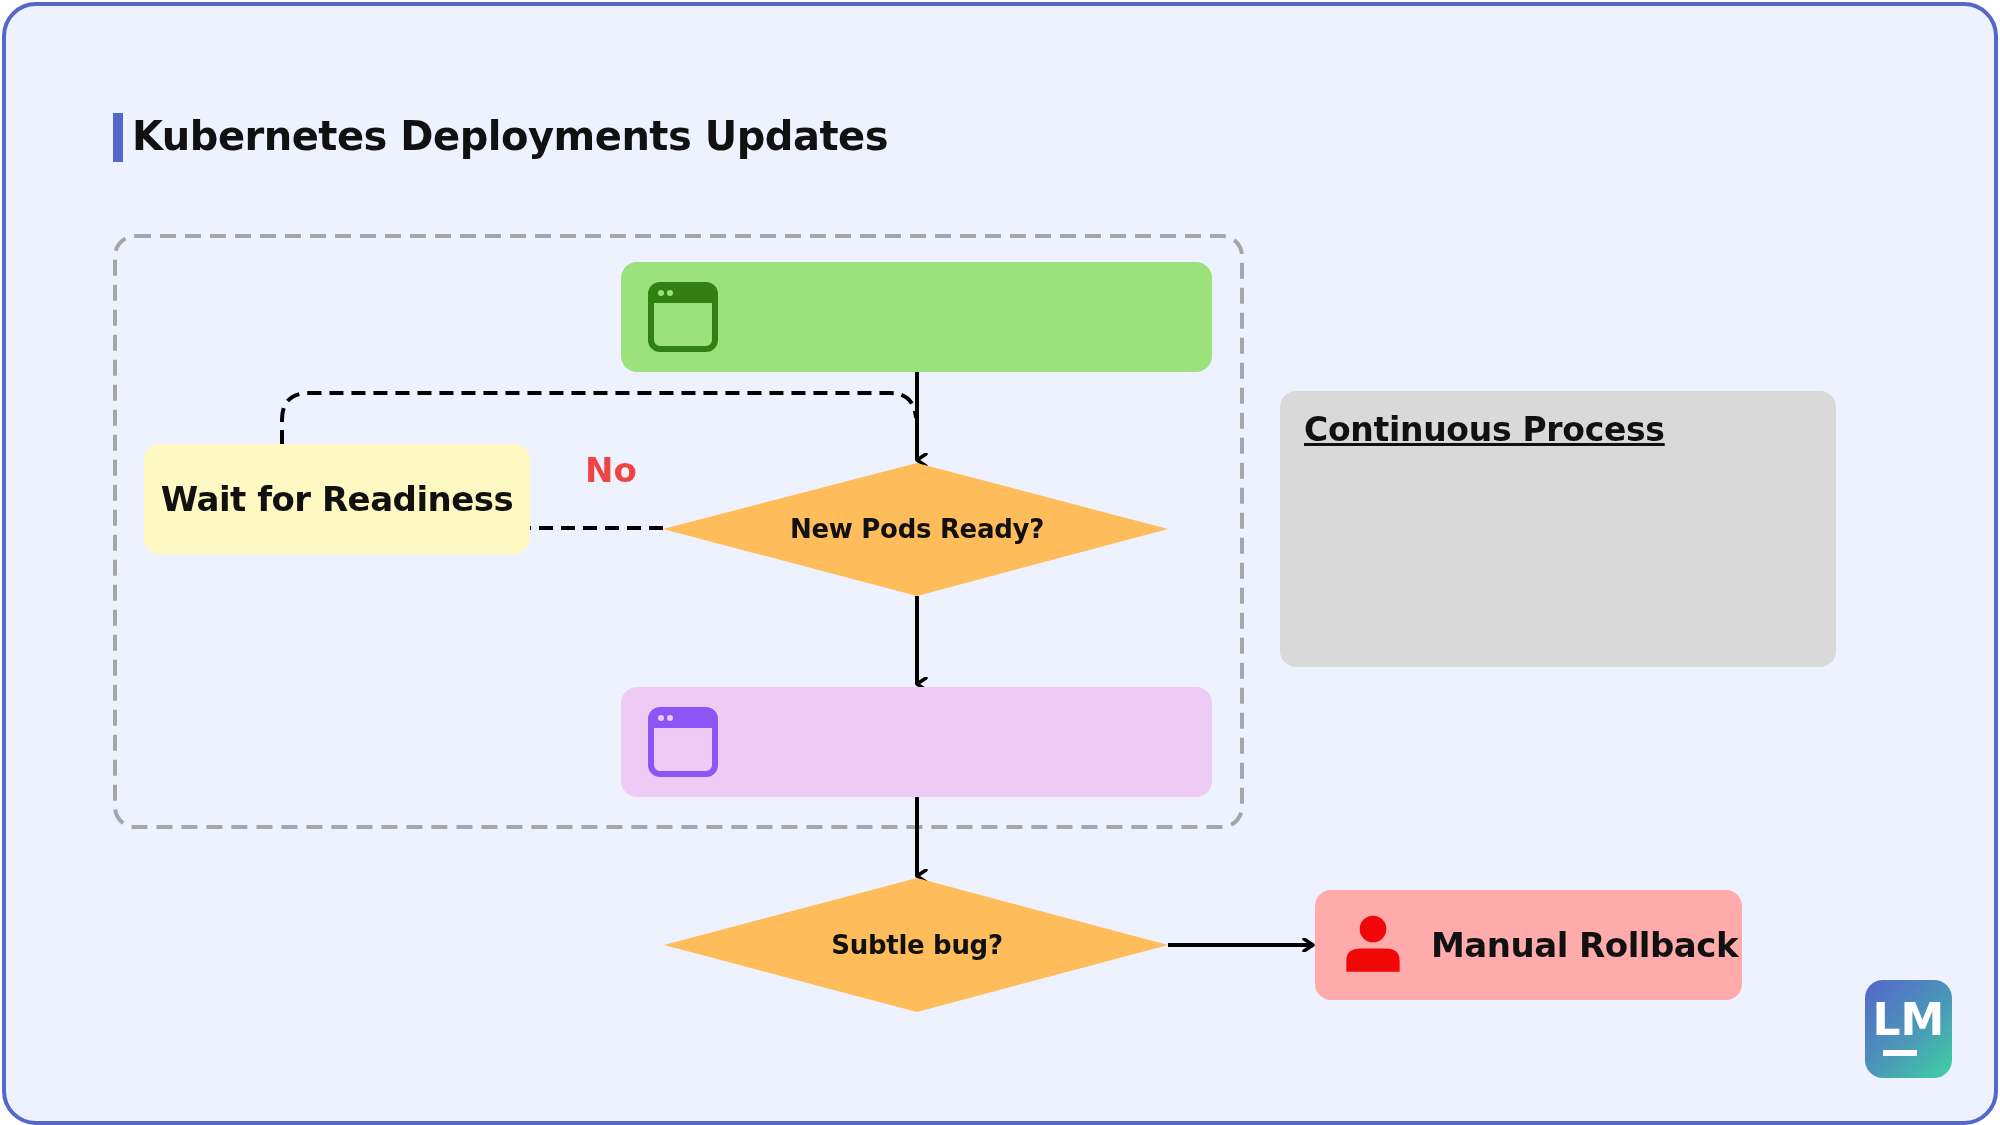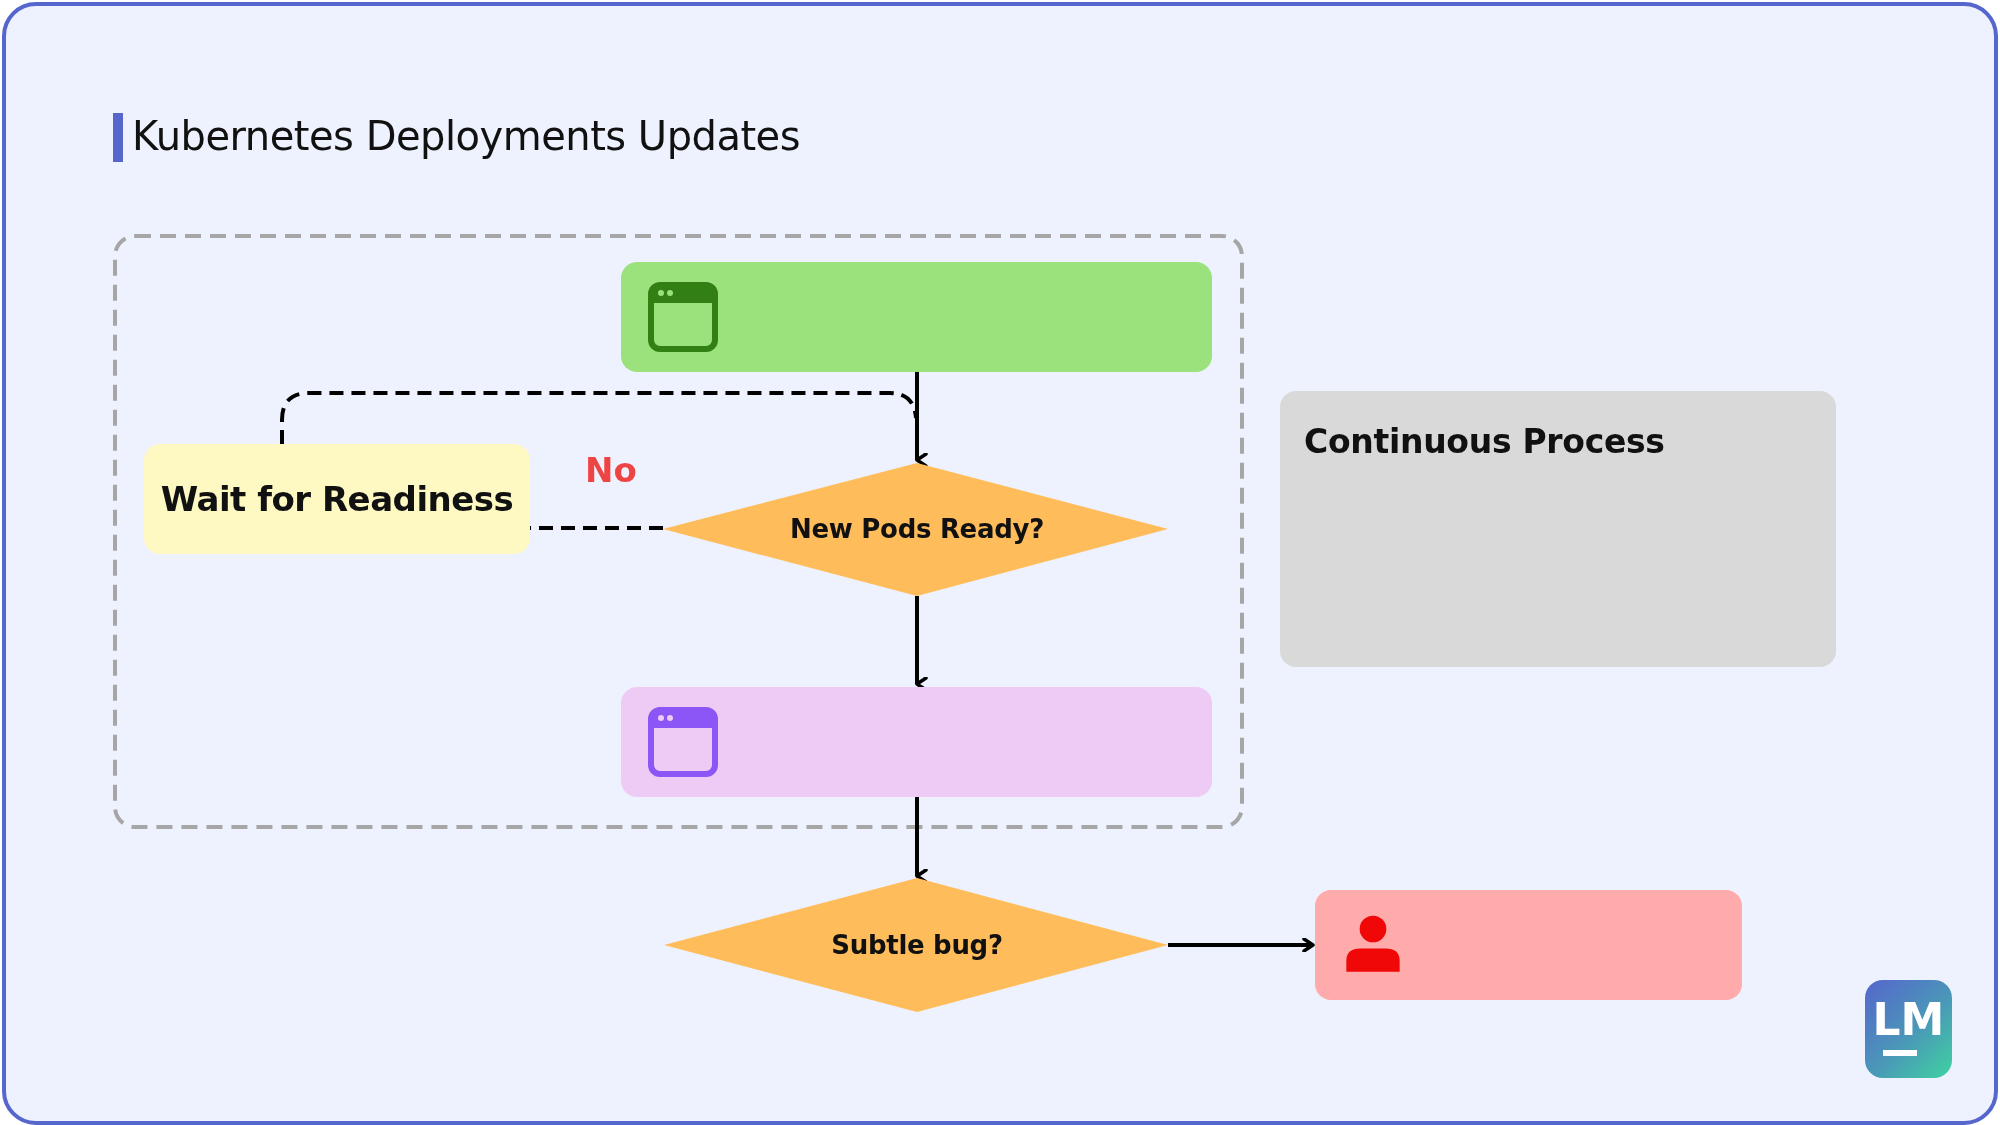--- a/index.html
+++ b/index.html
@@ -9,21 +9,21 @@
       font-family: "DejaVu Sans", "Liberation Sans", sans-serif;
     }
     .frame {
       position: absolute; left: 2px; top: 2px; width: 1988px; height: 1115px;
       border: 4px solid #5566cc; border-radius: 34px; background: #eef2fe;
     }
     .title-bar {
       position: absolute; left: 113px; top: 113px; width: 10px; height: 49px; background: #5566cc;
     }
     .title {
-      position: absolute; left: 132px; top: 108px; font-size: 40px; font-weight: normal; color: #111;
+      position: absolute; left: 132px; top: 108px; font-size: 40px; font-weight: bold; color: #111;
       letter-spacing: -0.5px; line-height: 56px;
     }
     svg.overlay { position: absolute; left: 0; top: 0; }
     .node {
       position: absolute; display: flex; align-items: center; border-radius: 16px;
       font-weight: bold; color: #111; box-sizing: border-box;
     }
     .node .label { font-size: 34px; letter-spacing: -0.5px; white-space: nowrap; }
     .node.start { left: 621px; top: 262px; width: 591px; height: 110px; background: #9be27c; padding-left: 26px; }
     .node.traffic { left: 621px; top: 687px; width: 591px; height: 110px; background: #eecbf4; padding-left: 26px; }
@@ -32,22 +32,23 @@
     .icon-box { width: 72px; height: 72px; margin-right: 22px; flex: 0 0 72px; }
     .diamond-label {
       position: absolute; font-size: 26px; font-weight: bold; color: #111; text-align: center;
       transform: translate(-50%, -50%); white-space: nowrap; letter-spacing: -0.3px;
     }
     .edge-label {
       position: absolute; left: 585px; top: 450px; font-size: 34px; font-weight: bold; color: #ef4444;
     }
     .note {
       position: absolute; left: 1280px; top: 391px; width: 556px; height: 276px;
-      background: #d9d9d9; border-radius: 16px; box-sizing: border-box; padding: 28px 24px;
+      background: #d9d9d9; border-radius: 16px; box-sizing: border-box; padding: 16px 24px;
       color: #111;
+      text-decoration: underline;
     }
     .note-title { font-size: 33px; font-weight: bold; line-height: 46px; letter-spacing: -0.3px; }
     .note-body { font-size: 32px; line-height: 48px; letter-spacing: -0.3px; }
     .logo {
       position: absolute; left: 1865px; top: 980px; width: 87px; height: 98px; border-radius: 18px;
       background: linear-gradient(135deg, #5566cc 0%, #4a98b8 55%, #3fd3a0 100%);
       color: #fff; font-weight: bold; font-size: 44px; text-align: center; line-height: 80px;
     }
     .logo .underline {
       position: absolute; left: 18px; top: 70px; width: 34px; height: 6px; background: #fff;
@@ -118,20 +119,21 @@
   </svg>
 </div>
 
 <div class="diamond-label" style="left:917px; top:945px;">Subtle bug?</div>
 
 <div class="node rollback">
   <svg class="icon-box" viewBox="0 0 72 72" style="width:64px;height:64px;flex-basis:64px;margin-right:26px;">
     <circle cx="36" cy="18" r="15" fill="#f00707"></circle>
     <path d="M6,66 L6,54 Q6,40 22,40 L50,40 Q66,40 66,54 L66,66 Z" fill="#f00707"></path>
   </svg>
+  <span class="label">Manual Rollback</span>
 </div>
 
 <div class="note">
   <div class="note-title">Continuous Process</div>
 </div>
 
 <div class="logo">
   <span>LM</span>
   <div class="underline"></div>
 </div>

